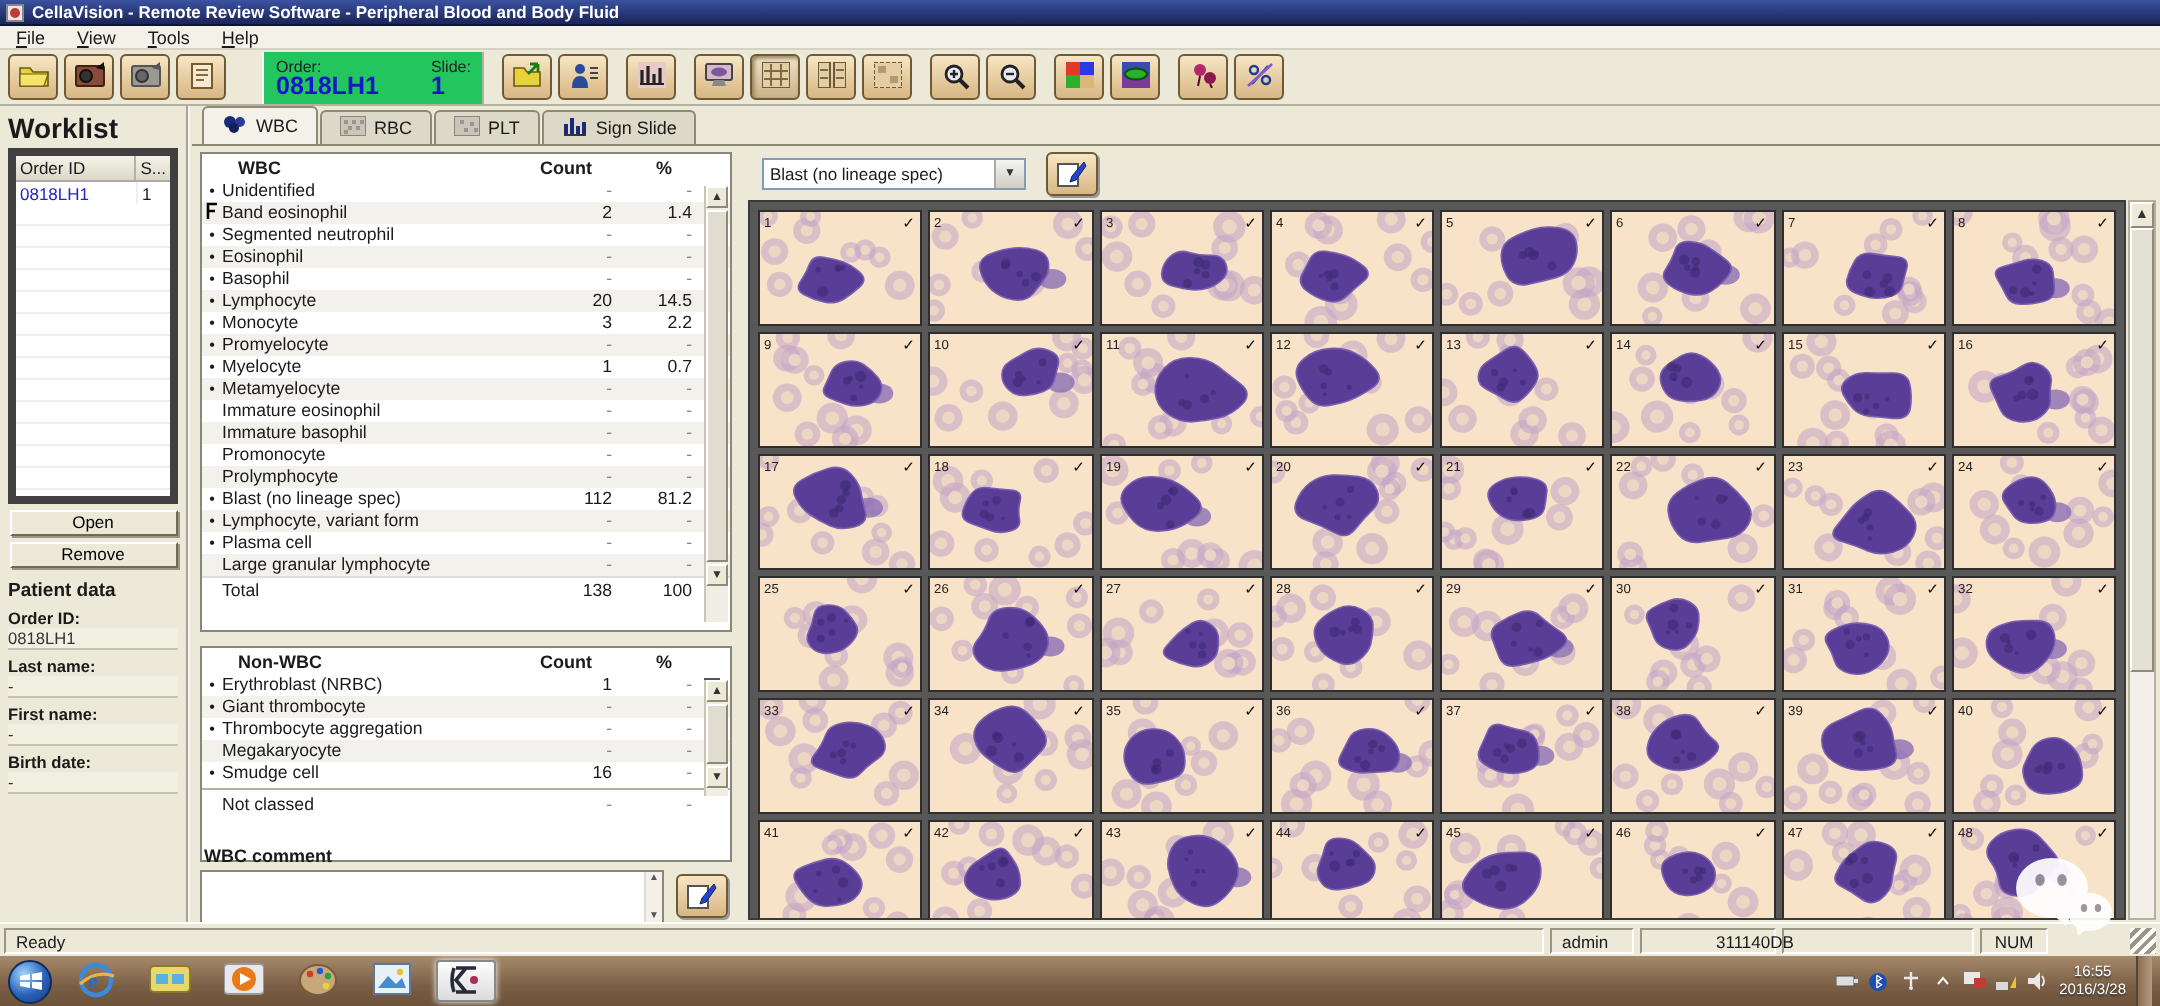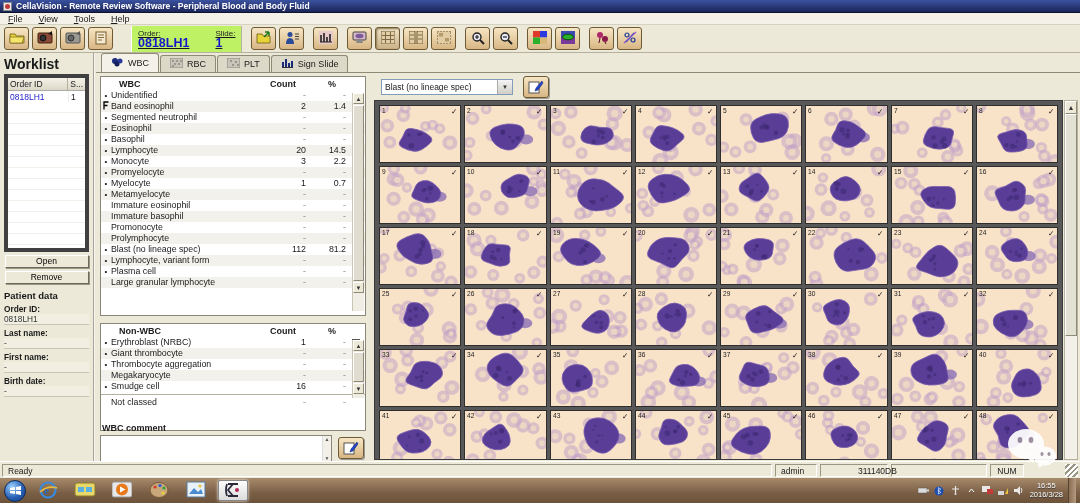--- a/index.html
+++ b/index.html
@@ -20,21 +20,21 @@
   .menu-item u { text-decoration:underline; }
 
   
   .toolbar { position:absolute; top:25px; left:0; right:0; height:28px; background:#ece9d8;
     border-bottom:1px solid #b5b19e; display:flex; align-items:center; padding-left:4px; }
   .tb-btn { width:25px; height:23px; margin-right:3px; border:1px solid #6e5a34; border-radius:3px;
     background:linear-gradient(#f6e6c4,#d8b684); display:flex; align-items:center; justify-content:center; flex:none; }
   .tb-btn.active { background:linear-gradient(#efe4cc,#cbb287); border-color:#3f3category520; box-shadow:inset 1px 1px 2px #8d7a52; }
   .tb-gap { width:6px; flex:none; }
   .order-panel { height:26px; margin:0 9px; padding:0 6px; display:flex; gap:26px; align-items:center;
-    border-left:1px solid #fff; border-right:1px solid #b5b19e; background:#bef264; flex:none;text-decoration:underline; }
+    border-left:1px solid #fff; border-right:1px solid #b5b19e; background:#22c55e; flex:none; }
   .op-label { font-size:8px; color:#222; }
   .op-value { font-size:12.5px; font-weight:bold; color:#1515cc; line-height:11px; }
 
   
   .main { position:absolute; top:53px; left:0; right:0; height:408px; }
 
   
   .worklist { position:absolute; left:0; top:0; width:95px; height:100%; border-right:2px groove #f8f6ee; padding:3px 4px; }
   .panel-title { font-weight:bold; font-size:14px; margin-bottom:2px; }
   .wl-table { border:4px solid #404040; background:#fff; height:178px; font-size:8.5px; position:relative; }
@@ -511,20 +511,26 @@
                 <span class="s-marker"></span>
               </div>
               <div class="stat-row alt">
                 <span class="bullet"></span>
                 <span class="s-name">Large granular lymphocyte</span>
                 <span class="s-count dim">-</span>
                 <span class="s-pct dim">-</span>
                 <span class="s-marker"></span>
               </div>
             </div>
+          <div class="stat-total">
+            <span class="bullet"></span>
+            <span class="s-name">Total</span>
+            <span class="s-count">138</span>
+            <span class="s-pct">100</span>
+          </div>
           <div class="vscroll vs-wbc">
             <div class="vs-btn">▲</div>
             <div class="vs-thumb" style="height:176px"></div>
             <div class="vs-btn">▼</div>
           </div>
         </div>
 
         <div class="group-box gb-nonwbc">
           <div class="stat-head">
             <span class="sh-name">Non-WBC</span>

